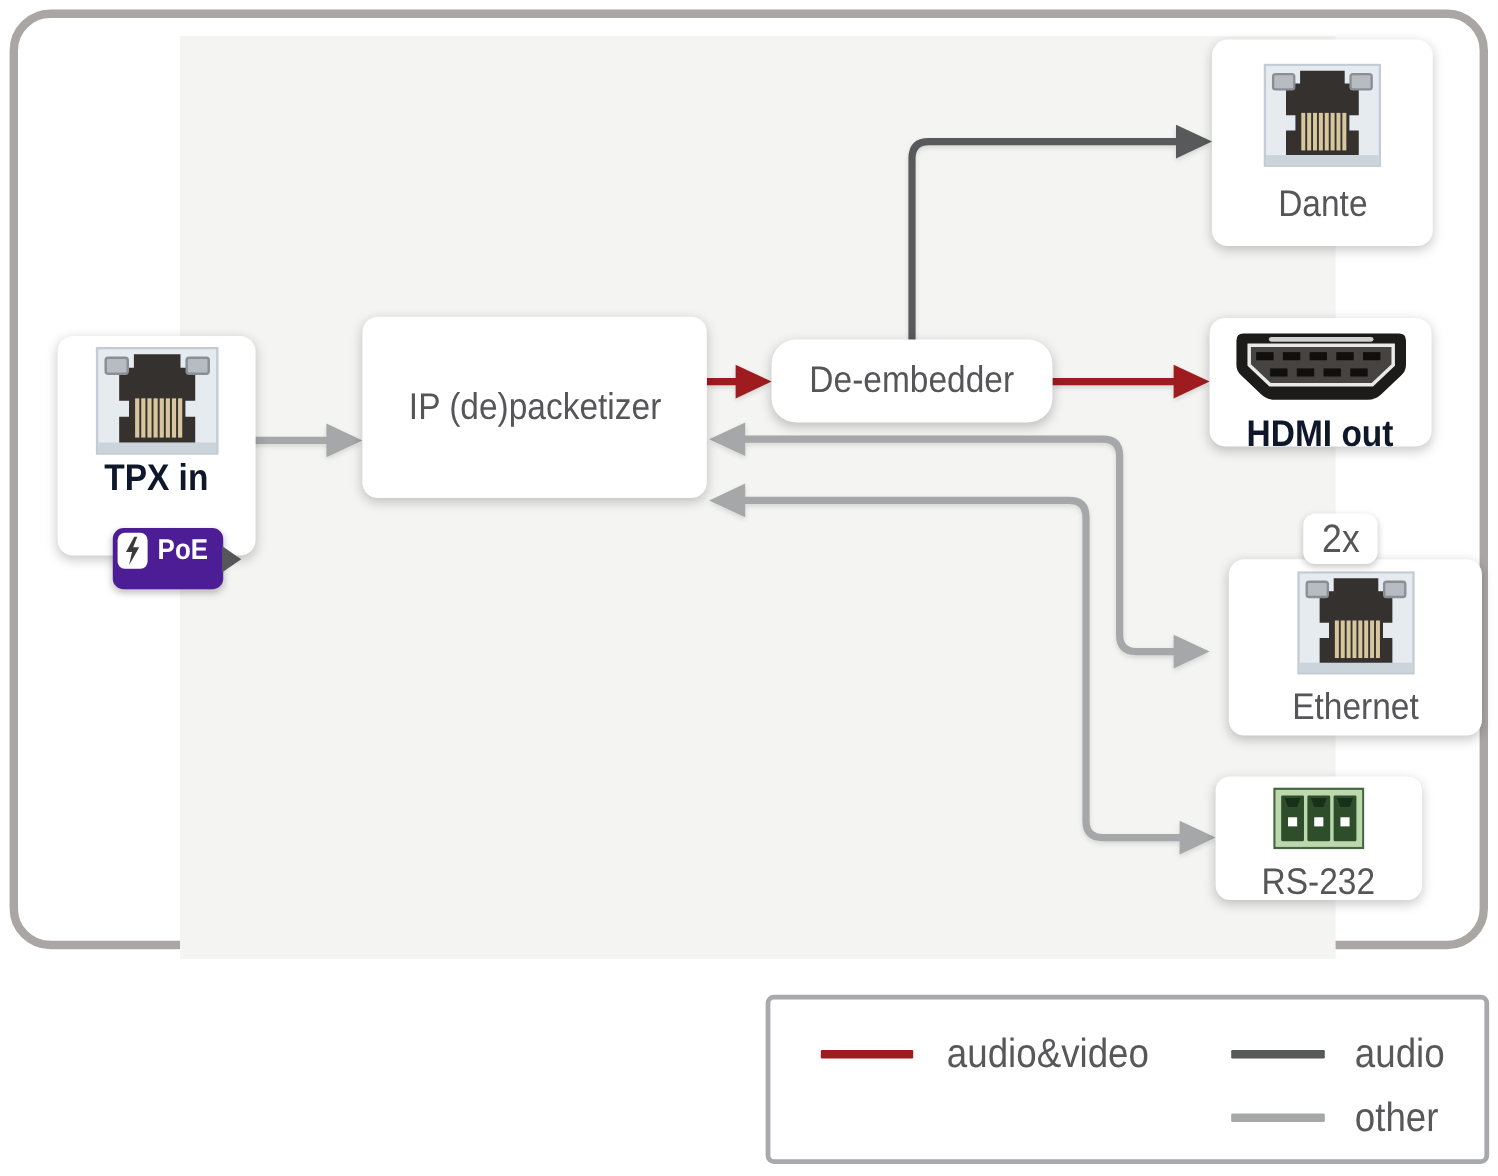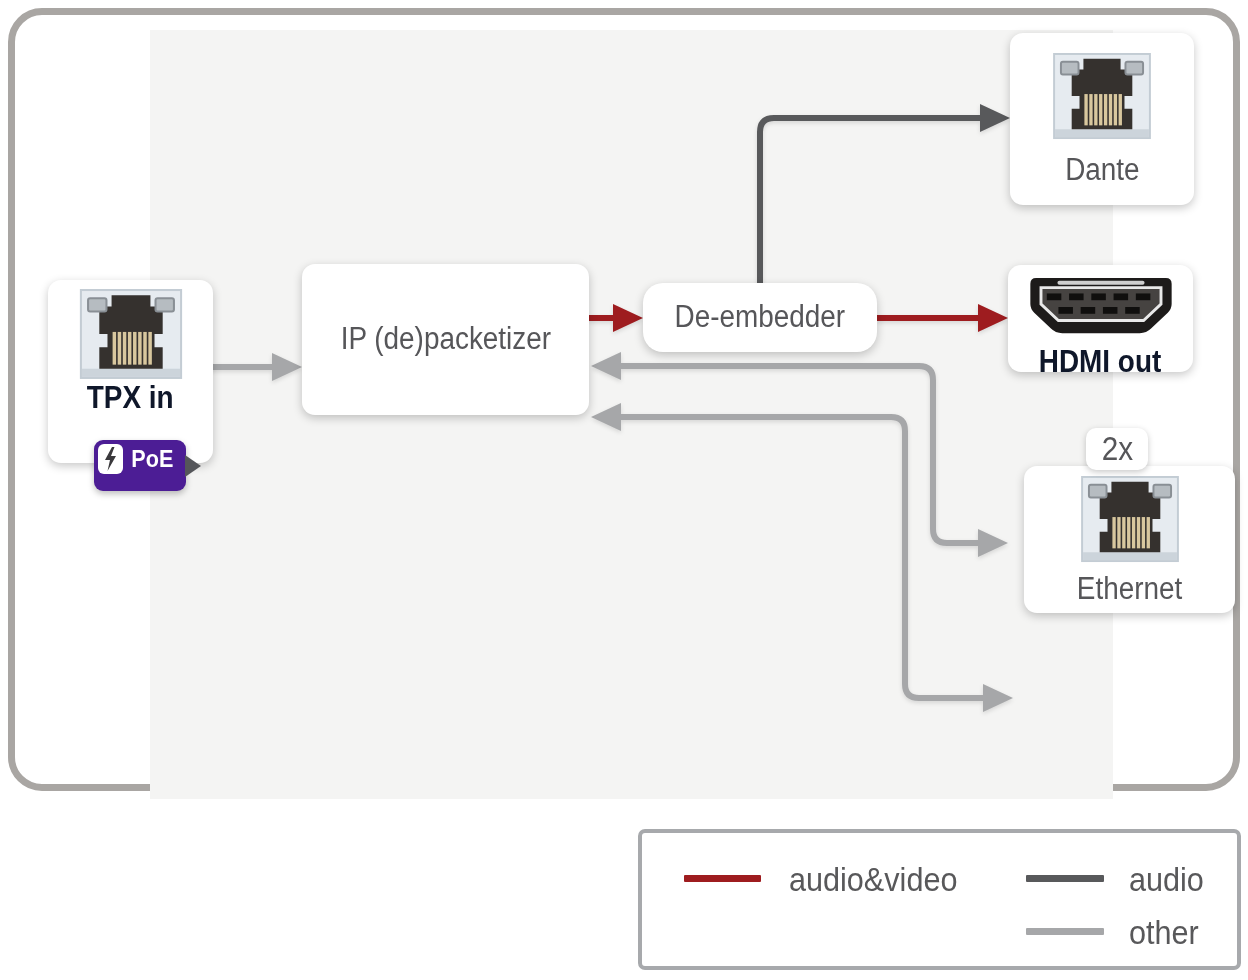--- a/index.html
+++ b/index.html
@@ -197,20 +197,41 @@
       <rect x="52" y="42" width="3.4" height="32" fill="#d8c79e"></rect>
         <rect x="57" y="42" width="3.4" height="32" fill="#d8c79e"></rect>
       <rect x="62" y="42" width="3.4" height="32" fill="#d8c79e"></rect>
         <rect x="67" y="42" width="3.4" height="32" fill="#d8c79e"></rect>
       <rect x="8" y="9" width="18" height="13" rx="2" fill="#b6bcc1" stroke="#898f95" stroke-width="2"></rect>
       <rect x="74" y="9" width="18" height="13" rx="2" fill="#b6bcc1" stroke="#898f95" stroke-width="2"></rect>
     </svg>
     <span class="lbl" style="margin-top:8px"><span class="cond">Ethernet</span></span>
   </div>
 
+  <div class="node n-rs">
+    <svg class="icon" width="76" height="52" viewBox="0 0 80 54">
+      <rect x="1" y="1" width="78" height="52" fill="#bcd9ae" stroke="#47663f" stroke-width="2"></rect>
+      <g fill="#2e4d2a">
+        <rect x="7" y="7" width="20" height="40" rx="1"></rect>
+        <rect x="30" y="7" width="20" height="40" rx="1"></rect>
+        <rect x="53" y="7" width="20" height="40" rx="1"></rect>
+      </g>
+      <g fill="#16301a">
+        <polygon points="10,9 24,9 21,17 13,17"></polygon>
+        <polygon points="33,9 47,9 44,17 36,17"></polygon>
+        <polygon points="56,9 70,9 67,17 59,17"></polygon>
+      </g>
+      <g fill="#ffffff">
+        <rect x="13" y="26" width="8" height="8"></rect>
+        <rect x="36" y="26" width="8" height="8"></rect>
+        <rect x="59" y="26" width="8" height="8"></rect>
+      </g>
+    </svg>
+    <span class="lbl" style="margin-top:10px"><span class="cond">RS-232</span></span>
+  </div>
 
   <div class="legend">
     <span class="sw sw-av"></span>
     <span class="lg-txt lg-av">audio&amp;video</span>
     <span class="sw sw-audio"></span>
     <span class="lg-txt lg-audio">audio</span>
     <span class="sw sw-other"></span>
     <span class="lg-txt lg-other">other</span>
   </div>
 

